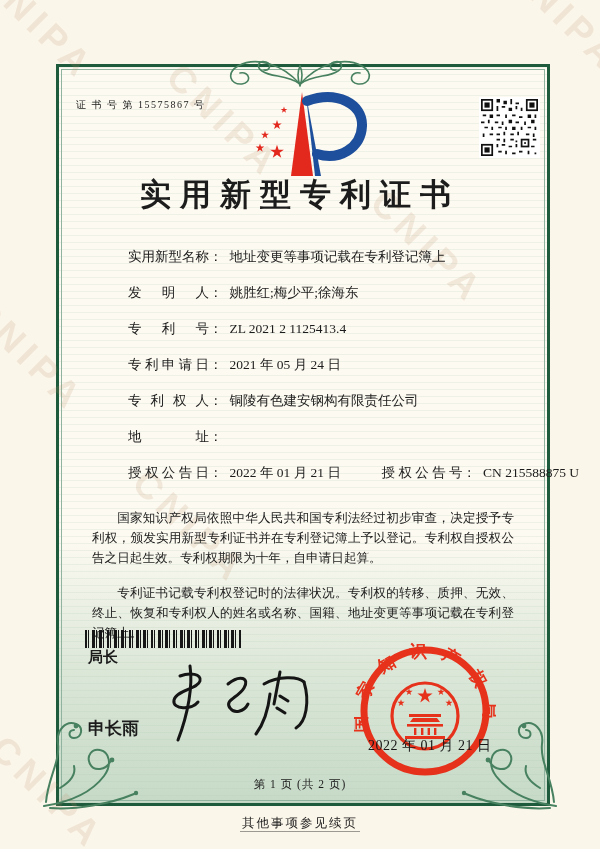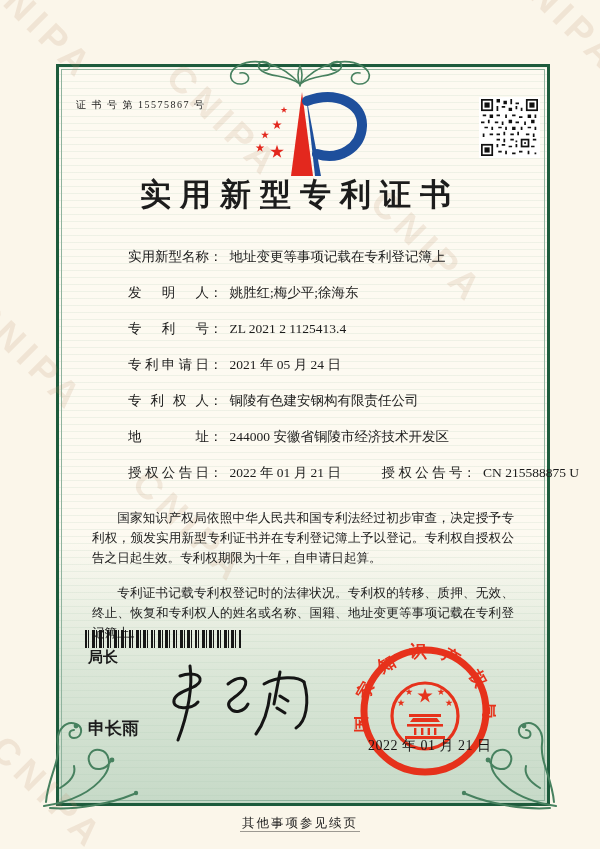--- a/index.html
+++ b/index.html
@@ -186,21 +186,20 @@
         <span class="fvalue">2021 年 05 月 24 日</span>
     </div>
     <div class="frow">
       <span class="flabel">专利权人</span>
         <span>：</span>
         <span class="fvalue">铜陵有色建安钢构有限责任公司</span>
     </div>
     <div class="frow">
       <span class="flabel">地址</span>
         <span>：</span>
-        <span class="fvalue">244000 安徽省铜陵市经济技术开发区</span>
     </div>
     <div class="frow">
       <span class="grp grp1">
         <span class="flabel">授权公告日</span>
           <span>：</span>
           <span class="fvalue">2022 年 01 月 21 日</span>
       </span>
       <span class="grp">
         <span class="flabel">授权公告号</span>
           <span>：</span>
@@ -255,17 +254,18 @@
       <path d="M-12,2 h24 l3,4 h-30 z"></path>
       <rect x="-18" y="8" width="36" height="2.6"></rect>
       <rect x="-11" y="12" width="2.4" height="7"></rect>
       <rect x="-4" y="12" width="2.4" height="7"></rect>
       <rect x="2.6" y="12" width="2.4" height="7"></rect>
       <rect x="9" y="12" width="2.4" height="7"></rect>
       <rect x="-20" y="20" width="40" height="3"></rect>
     </g>
   </svg>
 
+  <div class="abs page-no">第 1 页 (共 2 页)</div>
   <div class="abs cont-note">
     <span>其他事项参见续页</span>
   </div>
 
 </div>
 
 </body></html>

